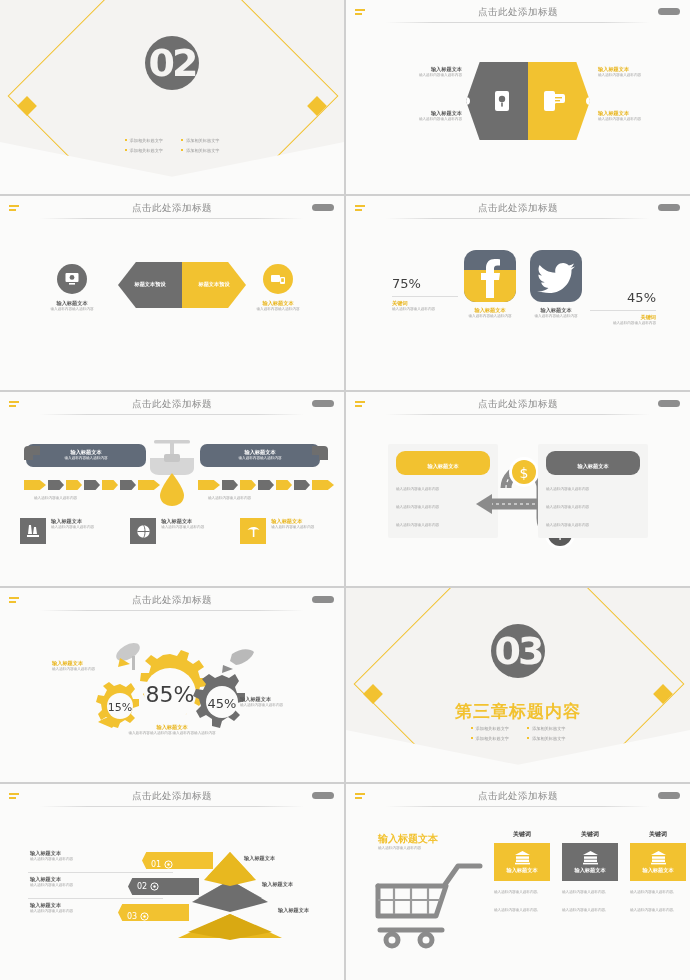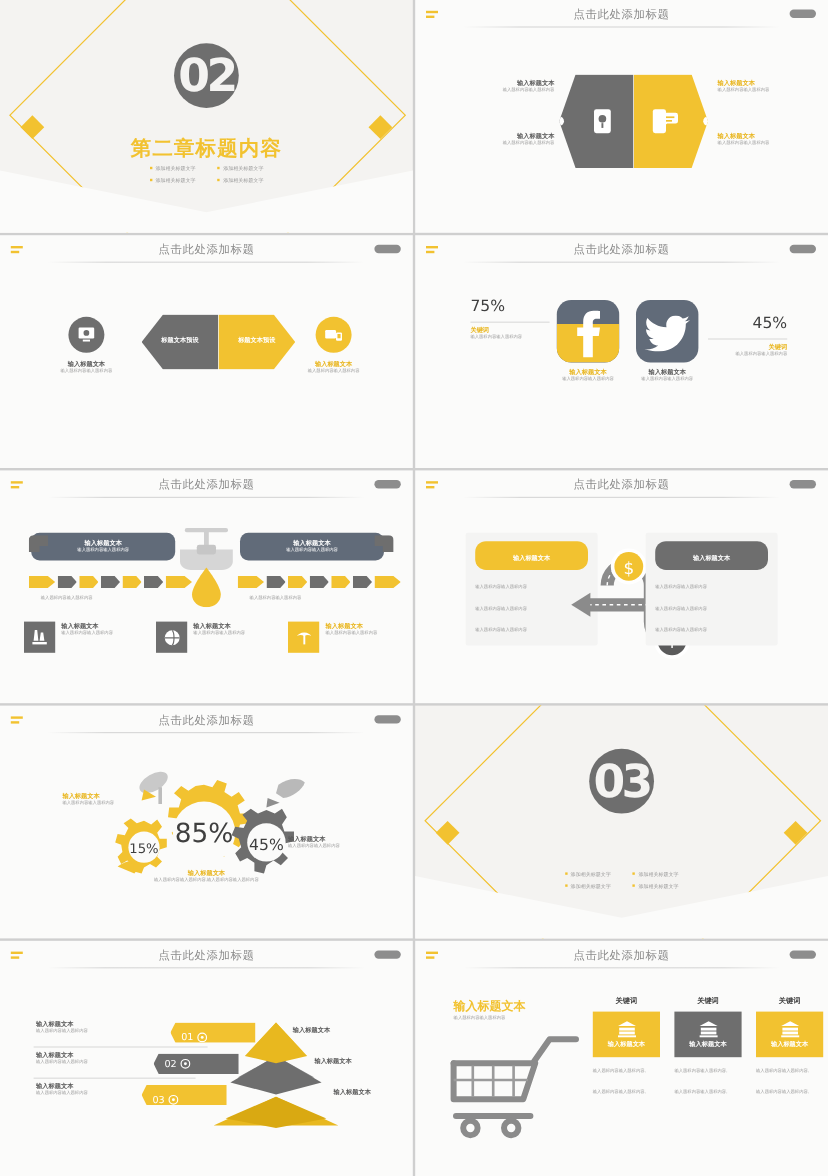--- a/index.html
+++ b/index.html
@@ -49,21 +49,21 @@
   .s2-lab{position:absolute;width:72px;}
 
   
   .chev{position:absolute;top:40px;width:64px;height:46px;display:flex;align-items:center;justify-content:center;text-align:center;}
   .chev.g{left:118px;background:#6E6E6E;clip-path:polygon(0 50%,28% 0,100% 0,100% 100%,28% 100%);}
   .chev.y{left:182px;background:#F2C230;clip-path:polygon(0 0,72% 0,100% 50%,72% 100%,0 100%);}
   .circ-ic{width:30px;height:30px;border-radius:50%;display:flex;align-items:center;justify-content:center;}
 
   
   .sq-ic{width:52px;height:52px;border-radius:12px;overflow:hidden;position:relative;}
-  .pct{font-size:13px;color:#3f3f3f;font-family:"DejaVu Sans",sans-serif;}
+  .pct{font-size:13px;color:#3f3f3f;font-family:"DejaVu Sans",sans-serif;margin-top:28px;}
   .hline{height:1px;background:#ddd;}
 
   
   .rbox{background:#616B79;border-radius:7px;padding:5px 6px;text-align:center;}
   .arrowstrip{display:flex;align-items:center;}
   .ar{width:16px;height:10px;}
   .ar.y{background:#F2C230;clip-path:polygon(0 0,72% 0,100% 50%,72% 100%,0 100%);}
   .ar.g{background:#6E6E6E;clip-path:polygon(0 0,72% 0,100% 50%,72% 100%,0 100%);}
   .ic-sq{width:26px;height:26px;display:flex;align-items:center;justify-content:center;}
 
@@ -85,21 +85,20 @@
 
 <div class="grid">
 
   <div class="slide divider">
     <div class="diamond"></div>
     <div class="sq l"></div>
     <div class="sq r"></div>
     <div class="circ">
       <span>02</span>
     </div>
-    <div class="ch-title">第二章标题内容</div>
     <div class="ch-bullets">
       <div class="ch-col">
         <div class="ch-b">添加相关标题文字</div>
         <div class="ch-b">添加相关标题文字</div>
       </div>
       <div class="ch-col">
         <div class="ch-b">添加相关标题文字</div>
         <div class="ch-b">添加相关标题文字</div>
       </div>
     </div>
@@ -447,20 +446,21 @@
     </div>
   </div>
 
   <div class="slide divider">
     <div class="diamond"></div>
     <div class="sq l"></div>
     <div class="sq r"></div>
     <div class="circ">
       <span>03</span>
     </div>
+    <div class="ch-title">第三章标题内容</div>
     <div class="ch-bullets">
       <div class="ch-col">
         <div class="ch-b">添加相关标题文字</div>
         <div class="ch-b">添加相关标题文字</div>
       </div>
       <div class="ch-col">
         <div class="ch-b">添加相关标题文字</div>
         <div class="ch-b">添加相关标题文字</div>
       </div>
     </div>

